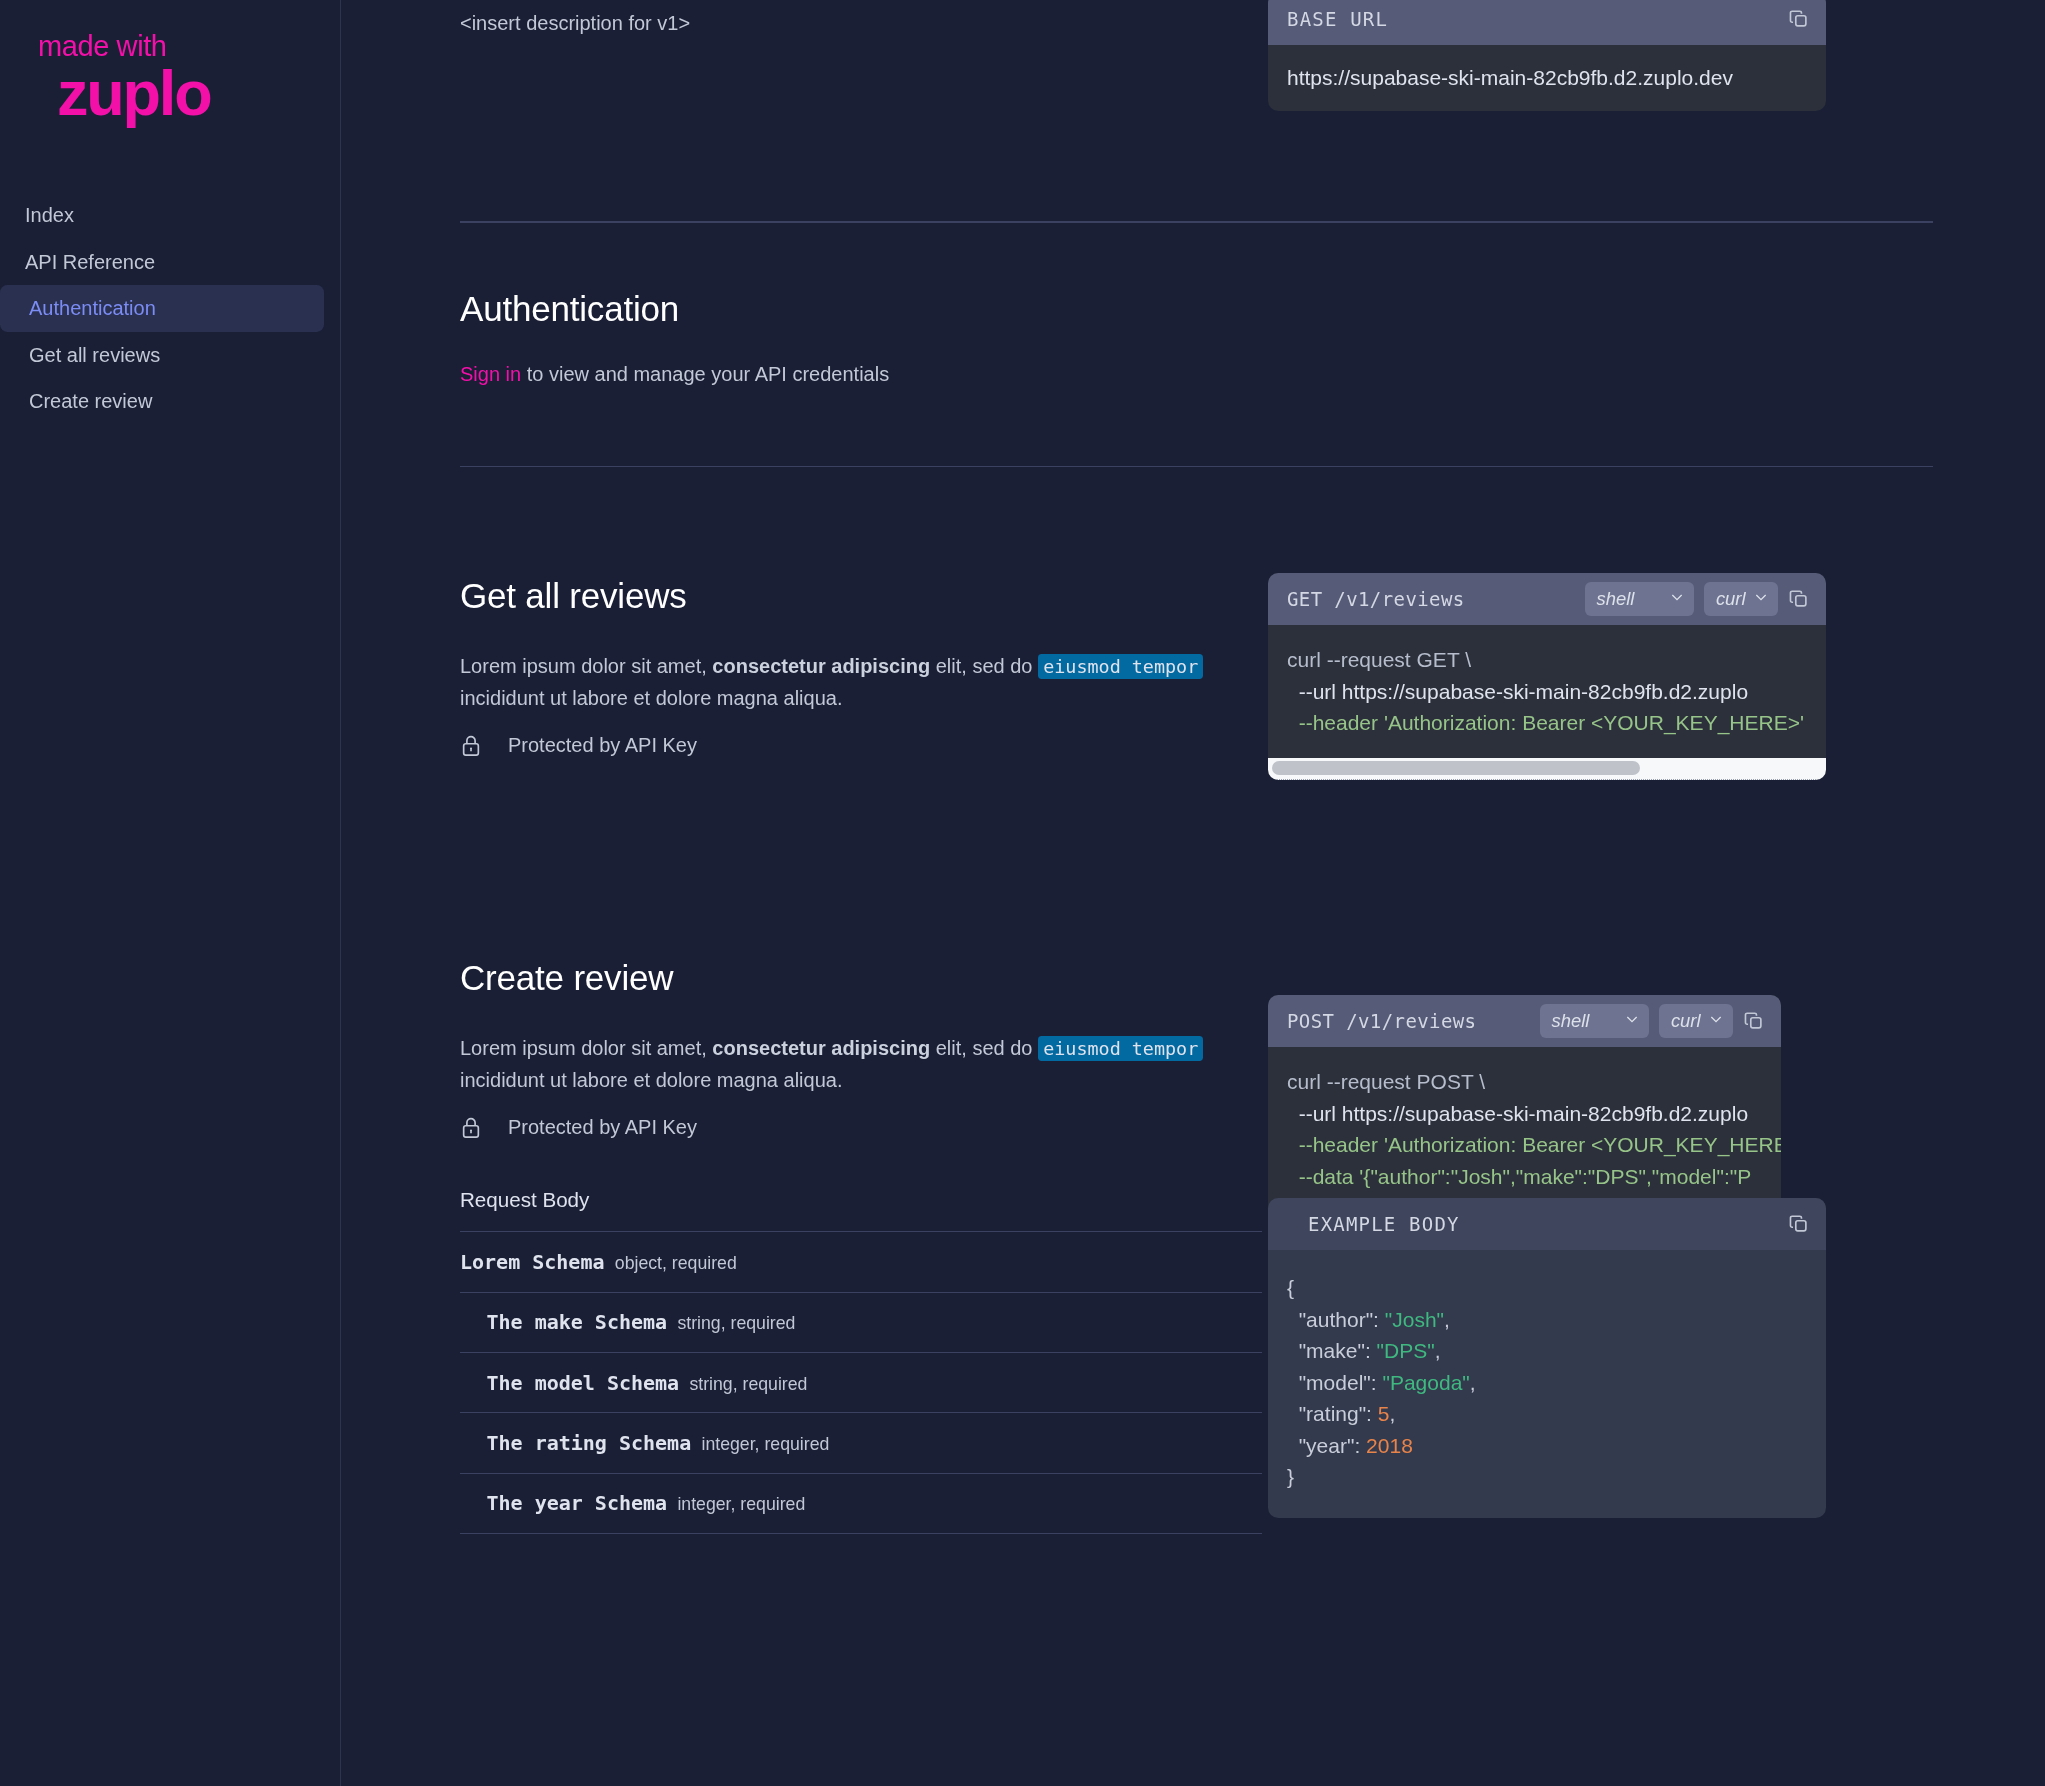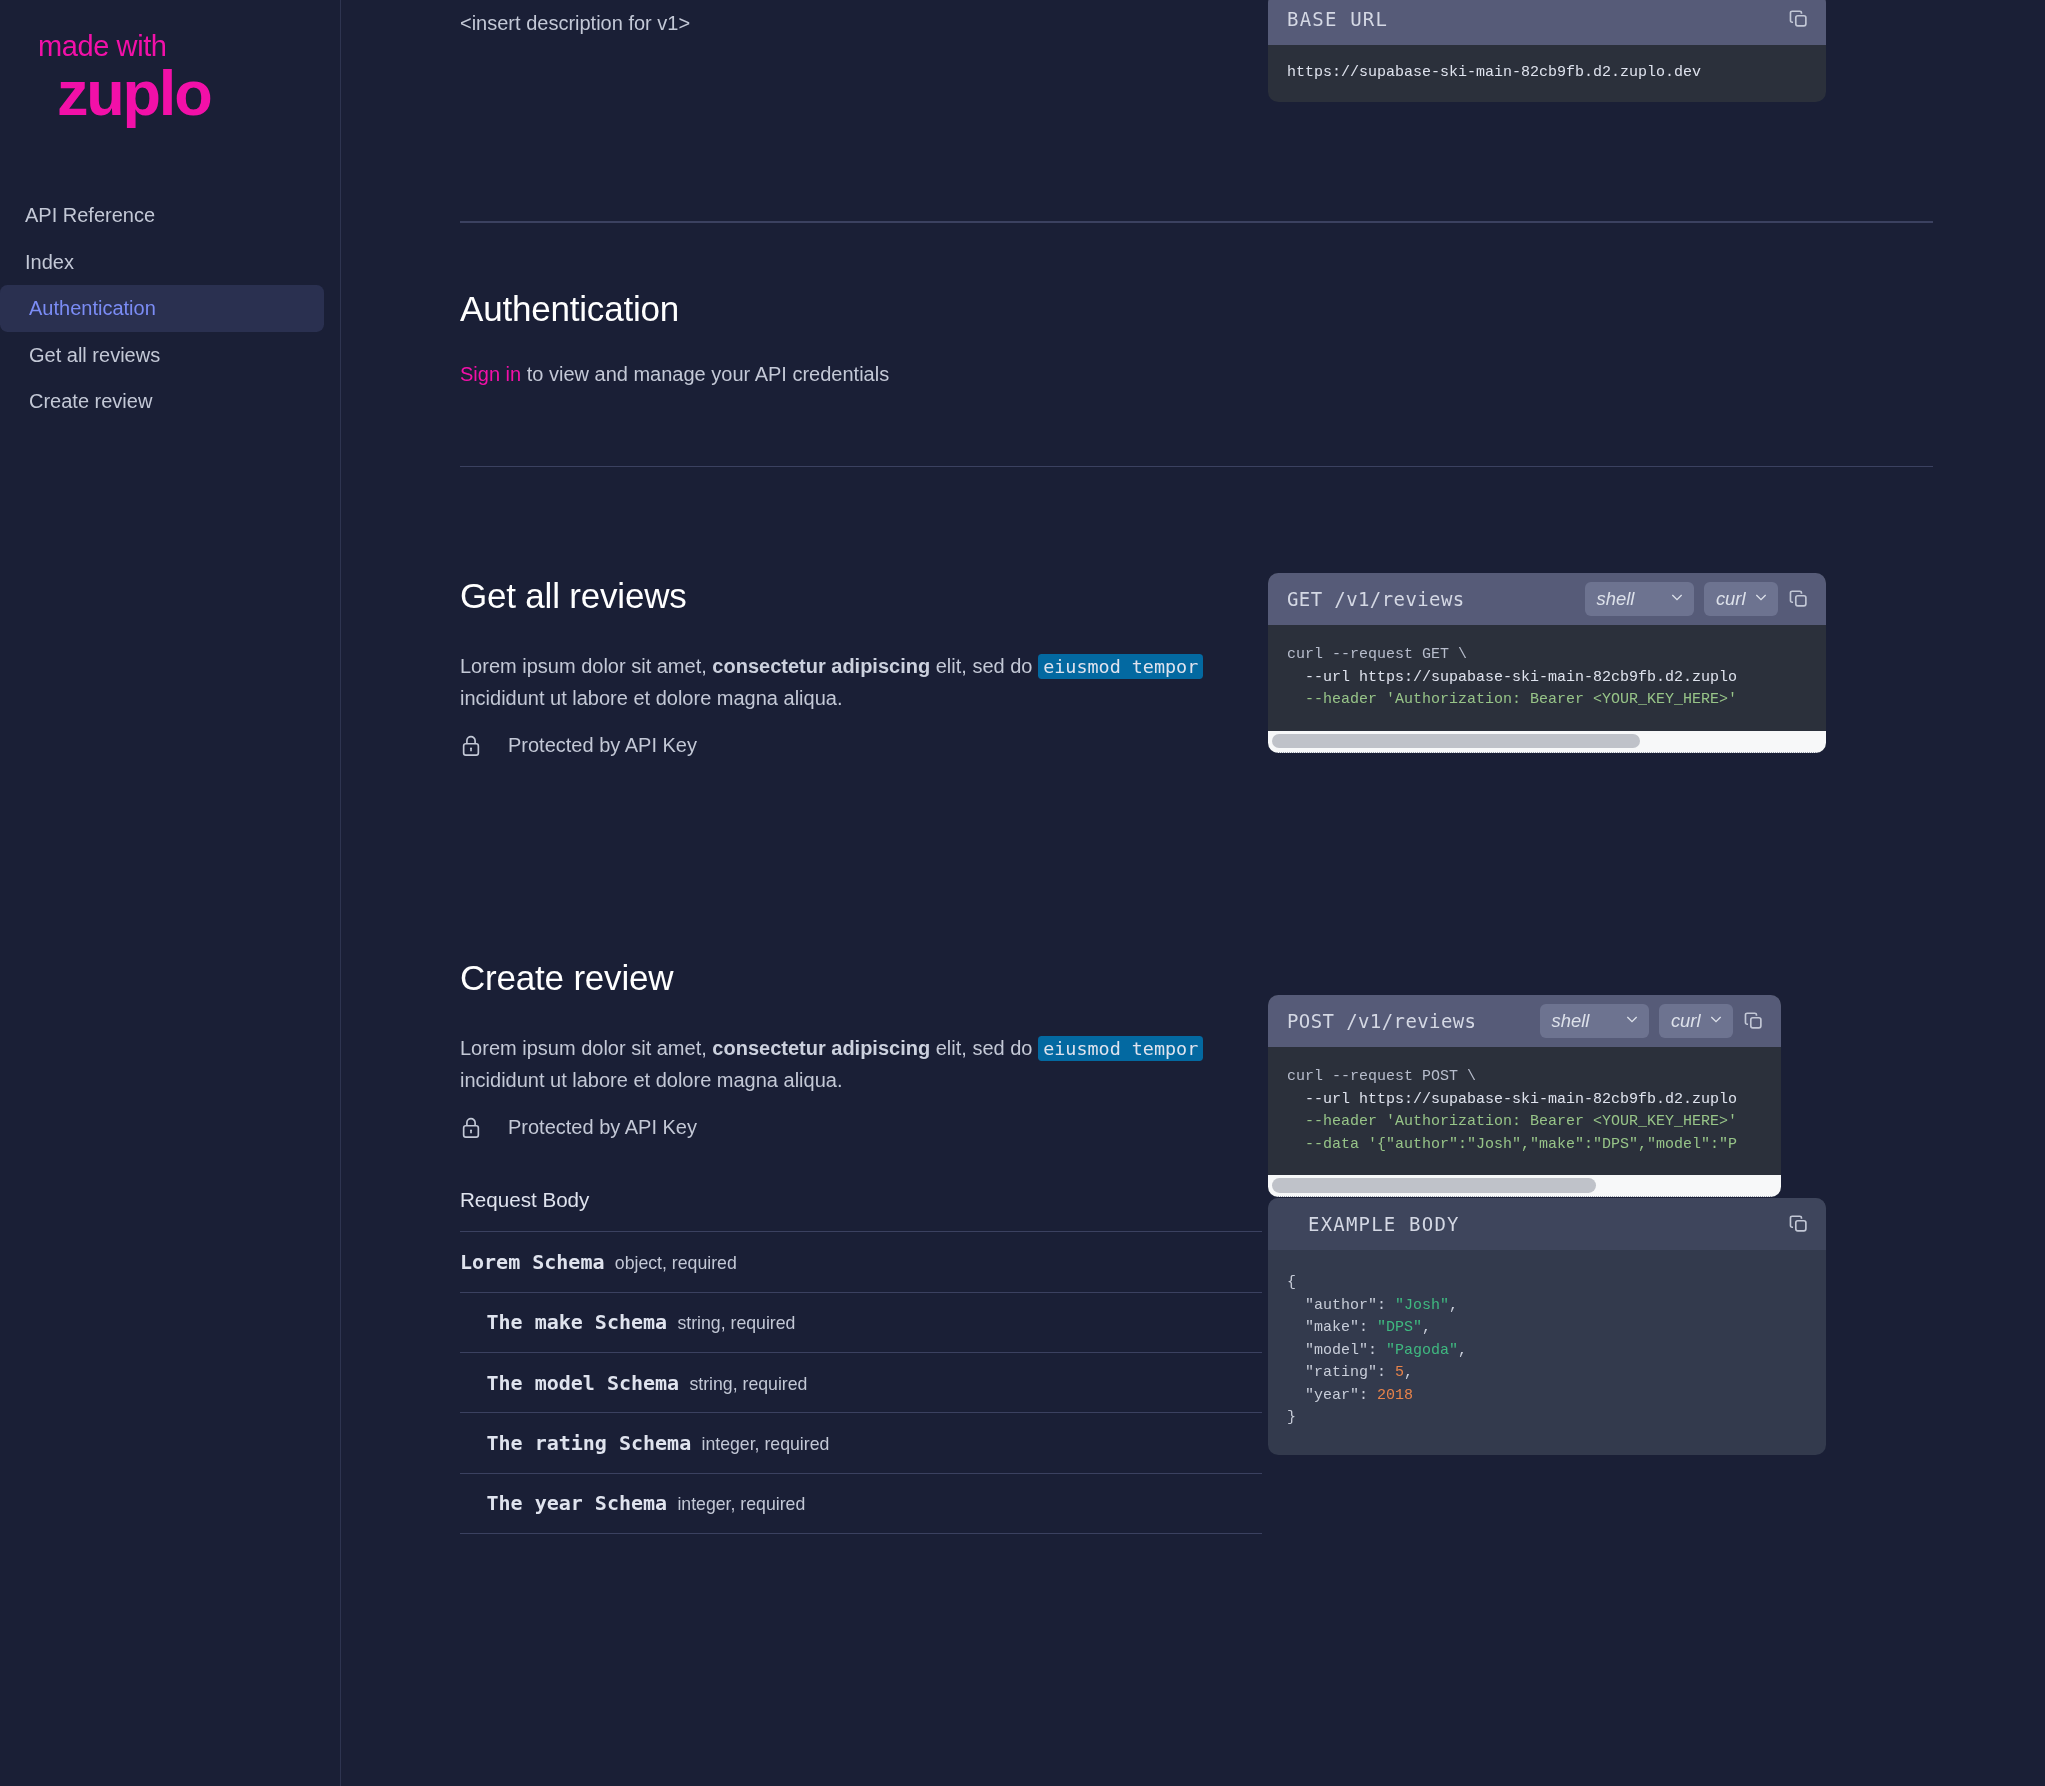--- a/index.html
+++ b/index.html
@@ -159,22 +159,22 @@
     color: #dde1ea;
     font-size: 18.4px;
     gap: 7.4px;
     cursor: pointer;
   }
   .sel.wide { width: 109px; }
   .sel .selval { flex: 1; white-space: nowrap; font-style: italic; }
   .copy-btn { cursor: pointer; display: flex; align-items: center; }
   .panel-body {
     padding: 19px 0 19px 19px;
-    font-family: Liberation Mono, monospace;
-    font-size: 15px;
+    font-family: Liberation Sans, sans-serif;
+    font-size: 21px;
     line-height: 1.5;
     white-space: pre;
     color: #dfe3ee;
   }
   .tok-dim { color: #b7bdcc; }
   .tok-str { color: #97c488; }
   .tok-key { color: #c8cdd9; }
   .tok-num { color: #e8834a; }
   .tok-green { color: #3fb980; }
   .scrollbar {
@@ -221,22 +221,22 @@
 </style>
 </head>
 <body>
 
 <div id="sidebar">
   <div id="logo">
     <div class="made-with">made with</div>
     <div class="zuplo">zuplo</div>
   </div>
   <nav id="nav">
+    <div class="nav-item top">Index</div>
     <div class="nav-item top">API Reference</div>
-    <div class="nav-item top">Index</div>
     <div class="nav-item sub active">Authentication</div>
     <div class="nav-item sub">Get all reviews</div>
     <div class="nav-item sub">Create review</div>
   </nav>
 </div>
 
 <div id="main">
 
   <div class="row" style="height:221px;">
     <div class="left-col">

